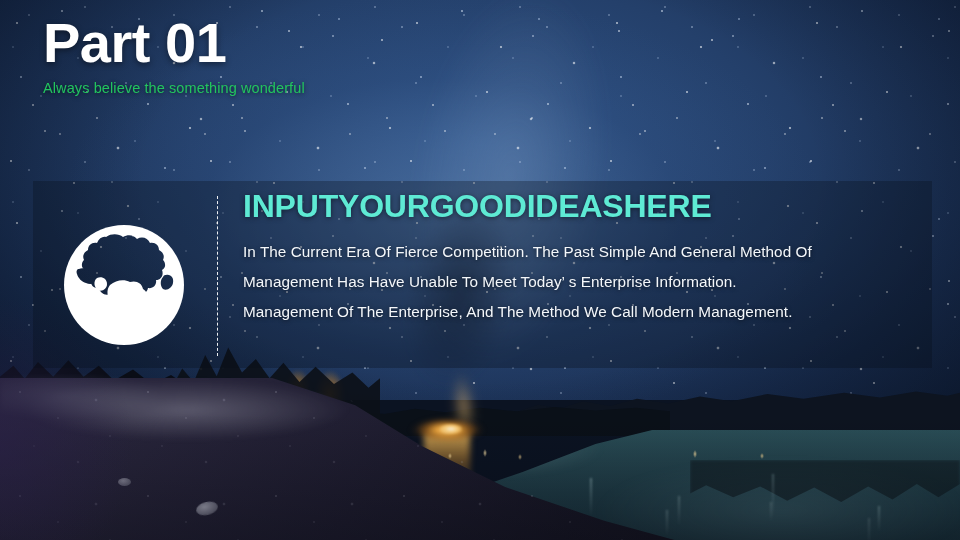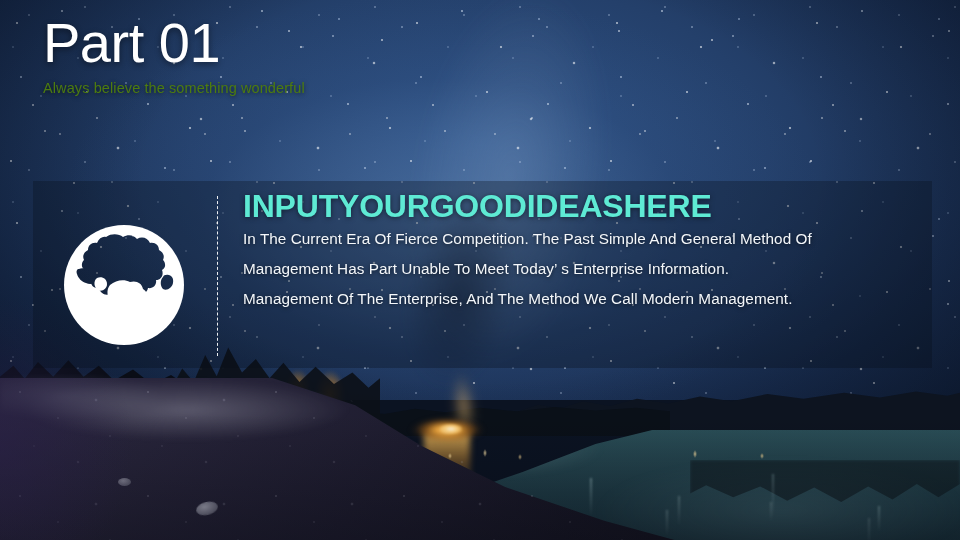--- a/index.html
+++ b/index.html
@@ -269,30 +269,30 @@
   .corner-left {
     position:absolute; left:0; top:300px; width:240px; height:240px;
     background:radial-gradient(ellipse 180px 200px at 0% 60%, rgba(40,30,70,0.55), rgba(0,0,0,0) 74%);
     pointer-events:none;
   }
 
   
   .header { position:absolute; left:43px; top:14px; width:500px; }
   .part-title {
     font-size:56px;
-    font-weight:normal;
+    font-weight:bold;
     color:#ffffff;
     letter-spacing:-0.5px;
     line-height:1.02;
     text-shadow:0 2px 6px rgba(0,0,0,0.45);
   }
   .part-sub {
     margin-top:7px;
     font-size:14.5px;
-    color:#4d7c0f;
+    color:#22c55e;
     line-height:1.42;
     letter-spacing:0.1px;
     text-shadow:0 1px 4px rgba(0,0,0,0.55);
   }
 
   
   .band {
     position:absolute; left:33px; top:181px; width:899px; height:187px;
     background:rgba(8,14,24,0.30);
   }
@@ -308,21 +308,21 @@
 
   .content { position:absolute; left:243px; top:190px; width:660px; }
   .content-heading {
     font-size:32px;
     font-weight:bold;
     color:#5eead4;
     letter-spacing:-0.2px;
     line-height:1.06;
     text-shadow:0 1px 5px rgba(0,0,0,0.5);
   }
-  .content-body { }
+  .content-body { margin-top:13px; }
   .content-body p {
     font-size:15.3px;
     color:#f4f7fa;
     line-height:30px;
     letter-spacing:0.05px;
     white-space:nowrap;
     text-shadow:0 1px 4px rgba(0,0,0,0.6);
   }
 </style>
 </head>
@@ -402,18 +402,18 @@
       <rect x="0" y="0" width="124" height="124" fill="#ffffff" mask="url(#globeMask)"></rect>
     </svg>
   </div>
 
   <div class="divider"></div>
 
   <div class="content">
     <div class="content-heading">INPUTYOURGOODIDEASHERE</div>
     <div class="content-body">
       <p>In The Current Era Of Fierce Competition. The Past Simple And General Method Of</p>
-      <p>Management Has Part Unable To Meet Today’  s Enterprise Information.</p>
+      <p>Management Has Have Unable To Meet Today’  s Enterprise Information.</p>
       <p>Management Of The Enterprise, And The Method We Call Modern Management.</p>
     </div>
   </div>
 
 </div>
 
 </body></html>

